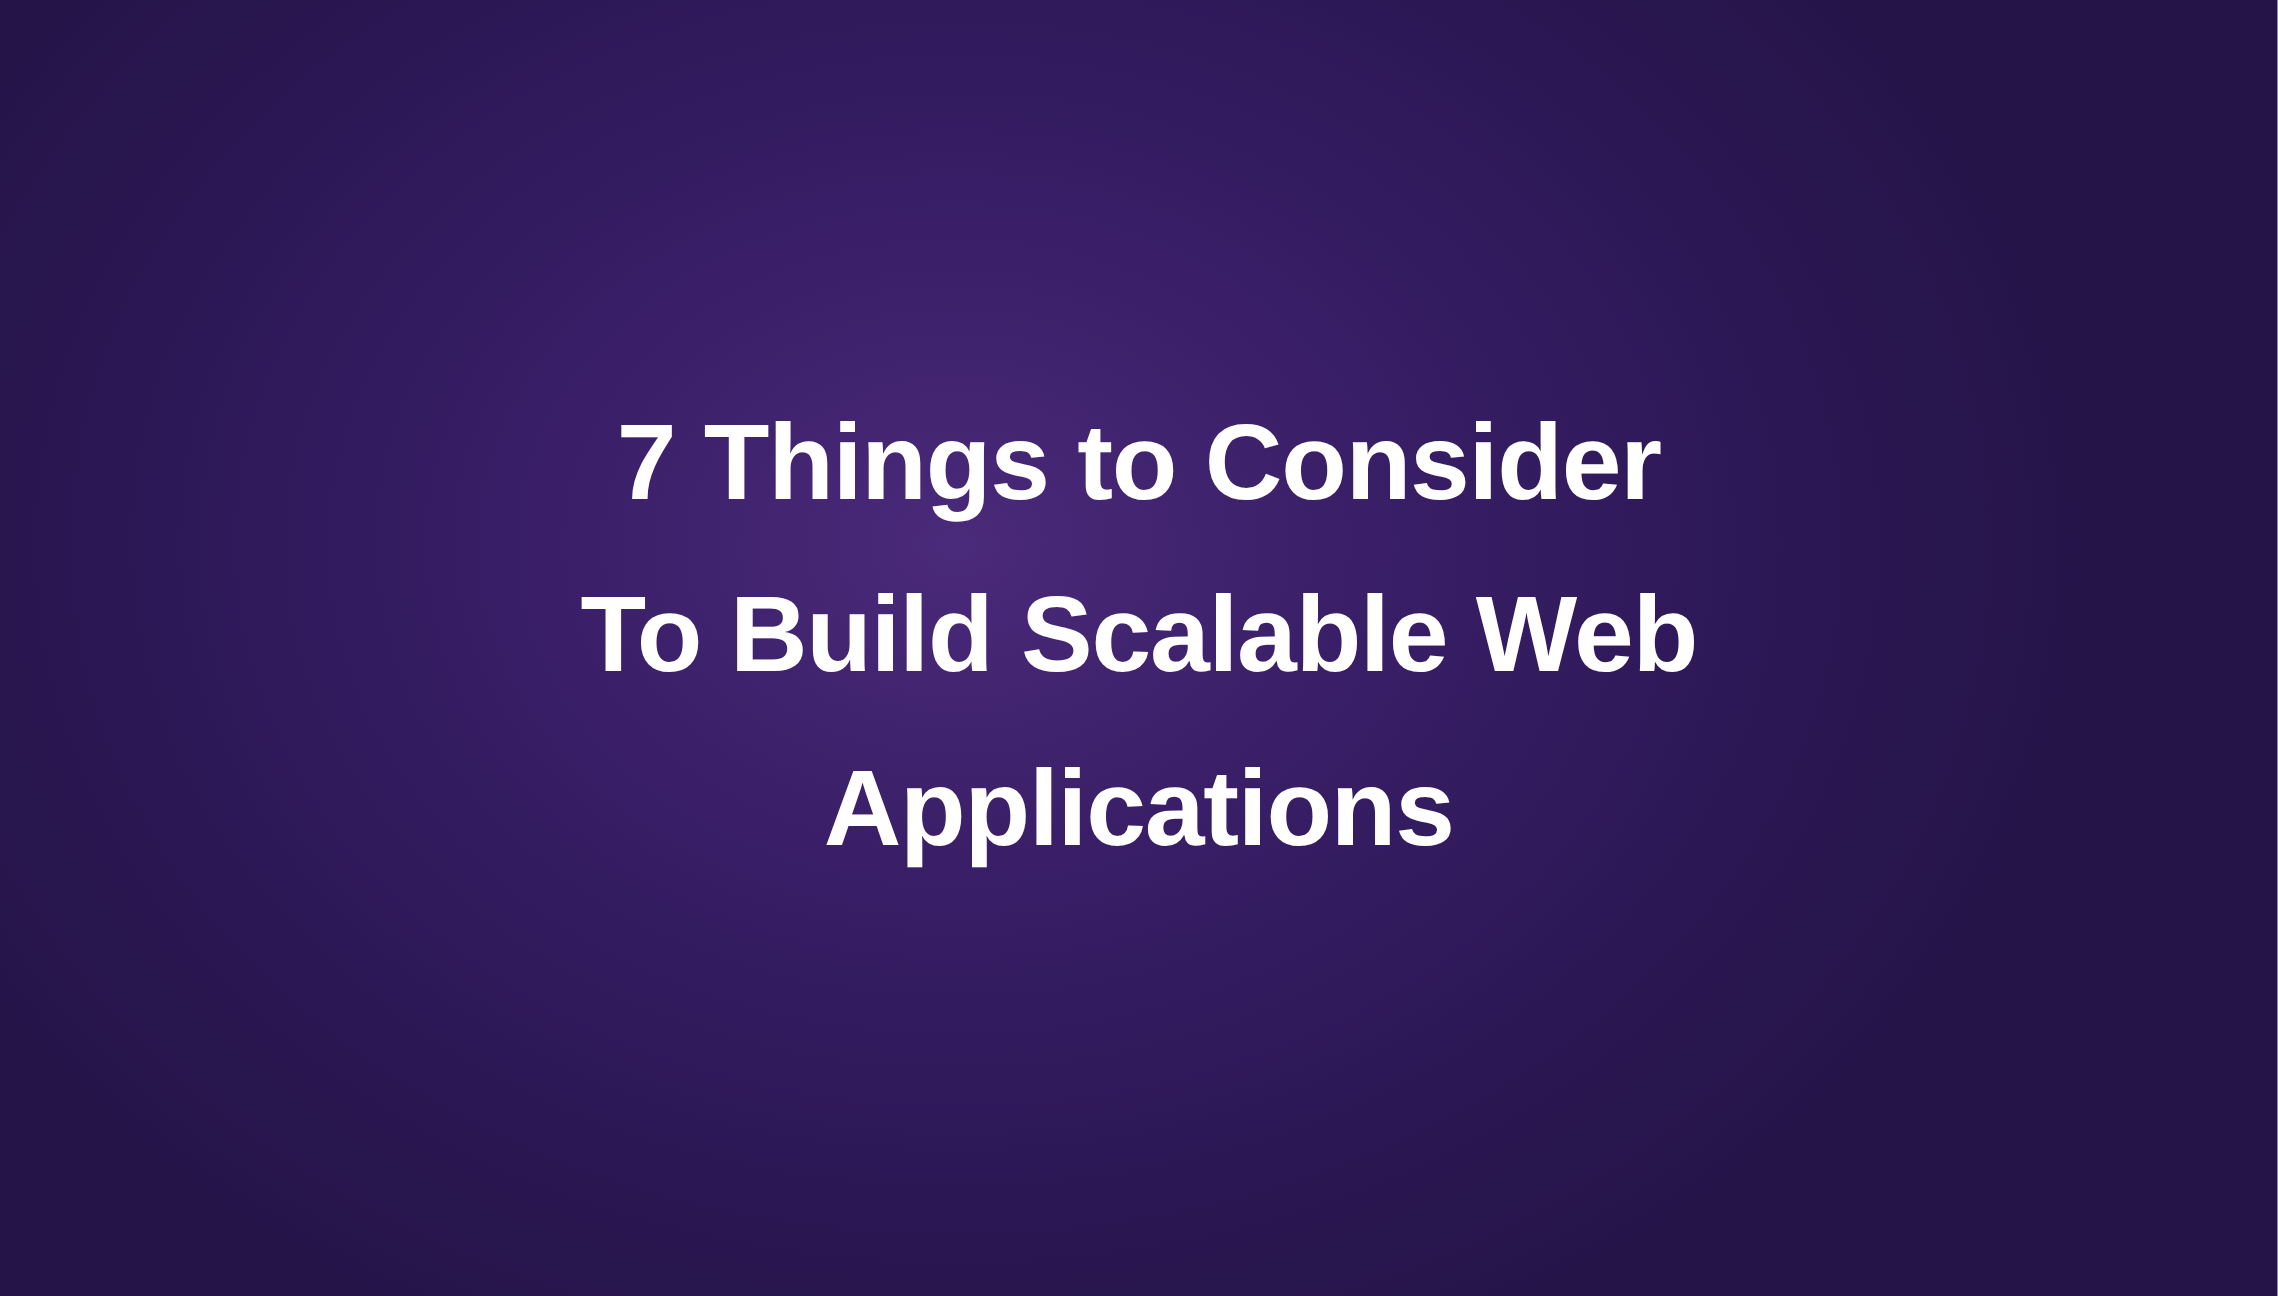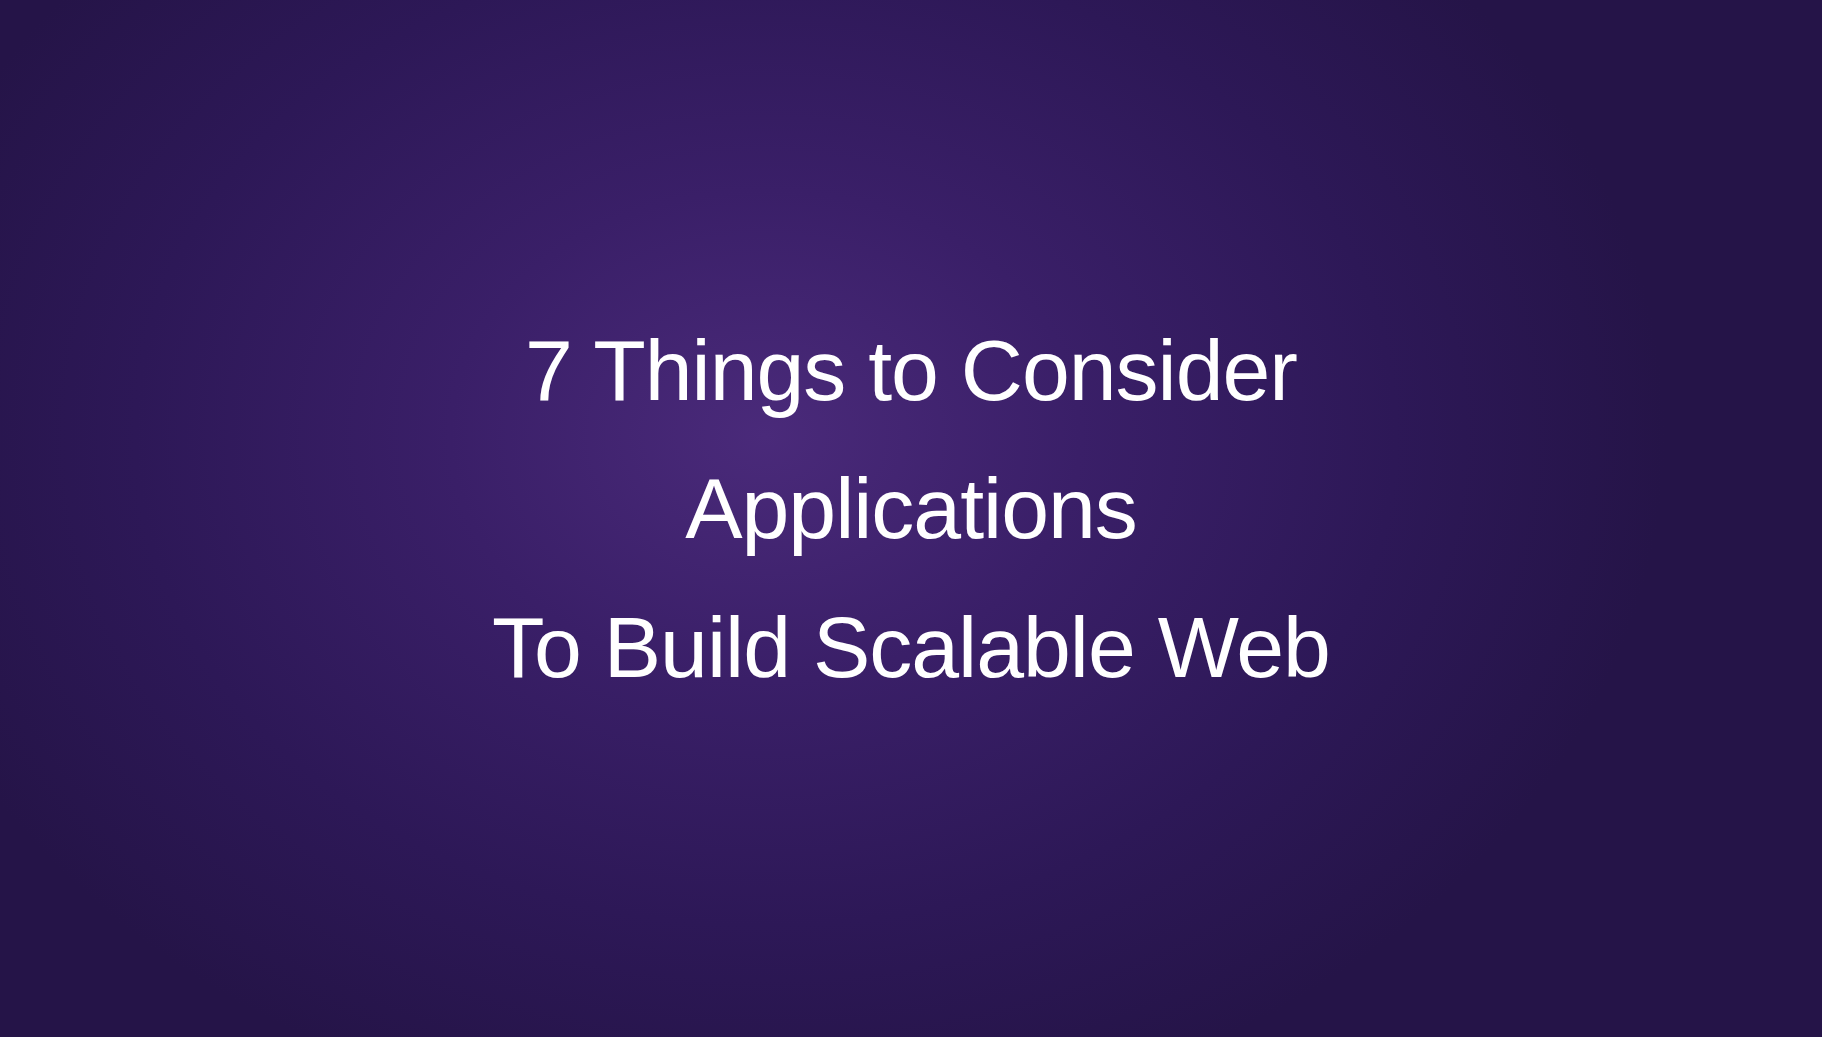--- a/index.html
+++ b/index.html
@@ -18,26 +18,26 @@
       font-family: -apple-system, BlinkMacSystemFont, "Segoe UI", Helvetica, Arial, sans-serif;
       overflow: hidden;
     }
     .title-container {
       text-align: center;
       transform: translateY(-30px);
     }
     .title-line {
       color: #ffffff;
       font-size: 86px;
-      font-weight: 400;
+      font-weight: 700;
       line-height: 1.14;
       letter-spacing: -1px;
       margin-top: 40px;
     }
   </style>
 </head>
 <body>
 
 <div class="title-container">
   <div class="title-line">7 Things to Consider</div>
+  <div class="title-line">To Build Scalable Web</div>
   <div class="title-line">Applications</div>
-  <div class="title-line">To Build Scalable Web</div>
 </div>
 
 </body></html>

